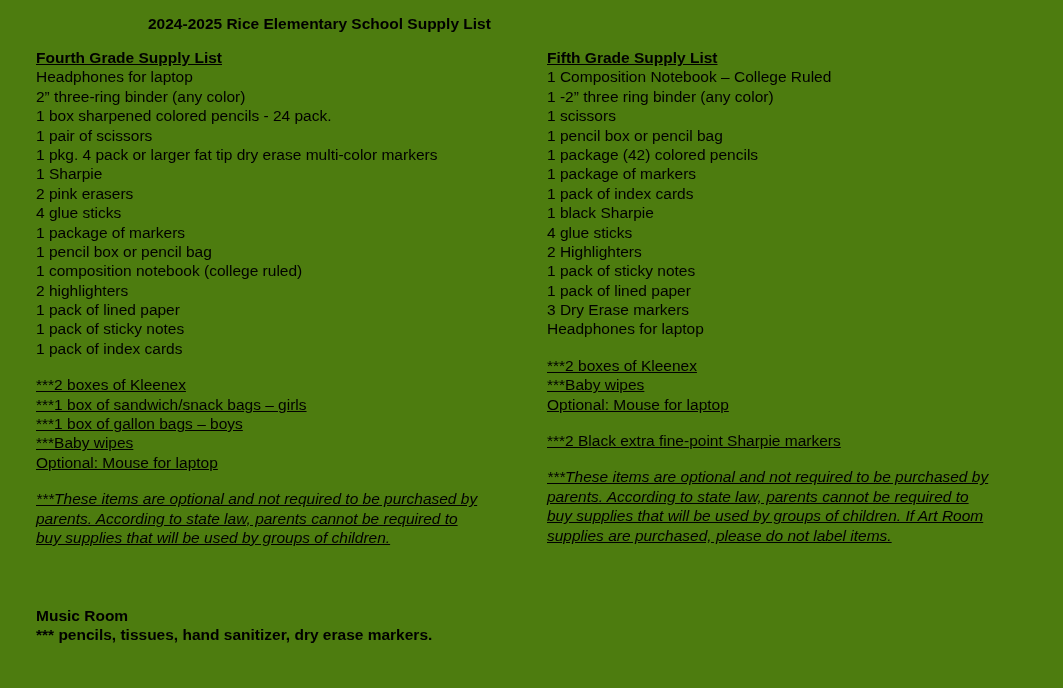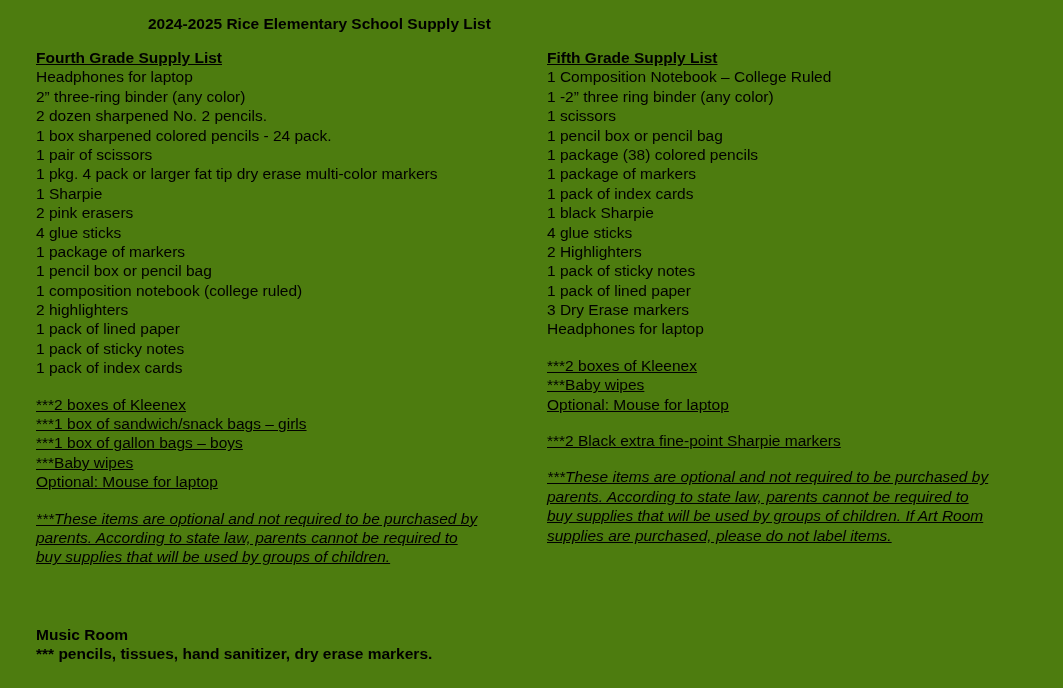--- a/index.html
+++ b/index.html
@@ -50,21 +50,20 @@
 <div class="page">
 
   <div class="doc-title">2024-2025 Rice Elementary School Supply List</div>
 
   <div class="col col-left">
     <div class="line heading-underline">Fourth Grade Supply List</div>
 
     <div>
       <div class="line">Headphones for laptop</div>
       <div class="line">2” three-ring binder (any color)</div>
-      <div class="line">2 dozen sharpened No. 2 pencils.</div>
       <div class="line">1 box sharpened colored pencils - 24 pack.</div>
       <div class="line">1 pair of scissors</div>
       <div class="line">1 pkg. 4 pack or larger fat tip dry erase multi-color markers</div>
       <div class="line">1 Sharpie</div>
       <div class="line">2 pink erasers</div>
       <div class="line">4 glue sticks</div>
       <div class="line">1 package of markers</div>
       <div class="line">1 pencil box or pencil bag</div>
       <div class="line">1 composition notebook (college ruled)</div>
       <div class="line">2 highlighters</div>
@@ -94,21 +93,21 @@
   </div>
 
   <div class="col col-right">
     <div class="line heading-underline">Fifth Grade Supply List</div>
 
     <div>
       <div class="line">1 Composition Notebook – College Ruled</div>
       <div class="line">1 -2” three ring binder (any color)</div>
       <div class="line">1 scissors</div>
       <div class="line">1 pencil box or pencil bag</div>
-      <div class="line">1 package (38) colored pencils</div>
+      <div class="line">1 package (42) colored pencils</div>
       <div class="line">1 package of markers</div>
       <div class="line">1 pack of index cards</div>
       <div class="line">1 black Sharpie</div>
       <div class="line">4 glue sticks</div>
       <div class="line">2 Highlighters</div>
       <div class="line">1 pack of sticky notes</div>
       <div class="line">1 pack of lined paper</div>
       <div class="line">3 Dry Erase markers</div>
       <div class="line">Headphones for laptop</div>
     </div>

